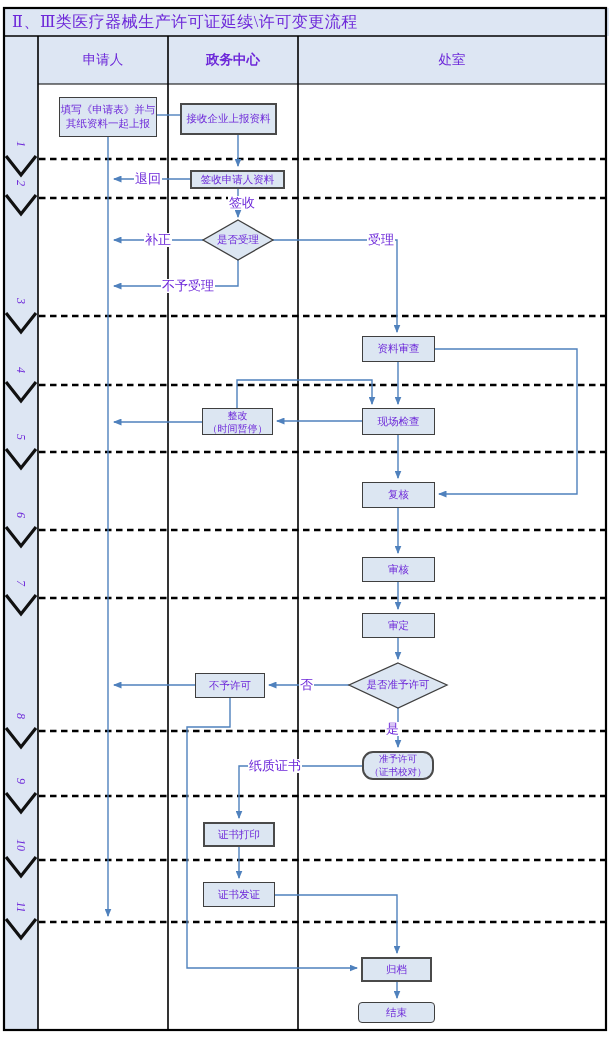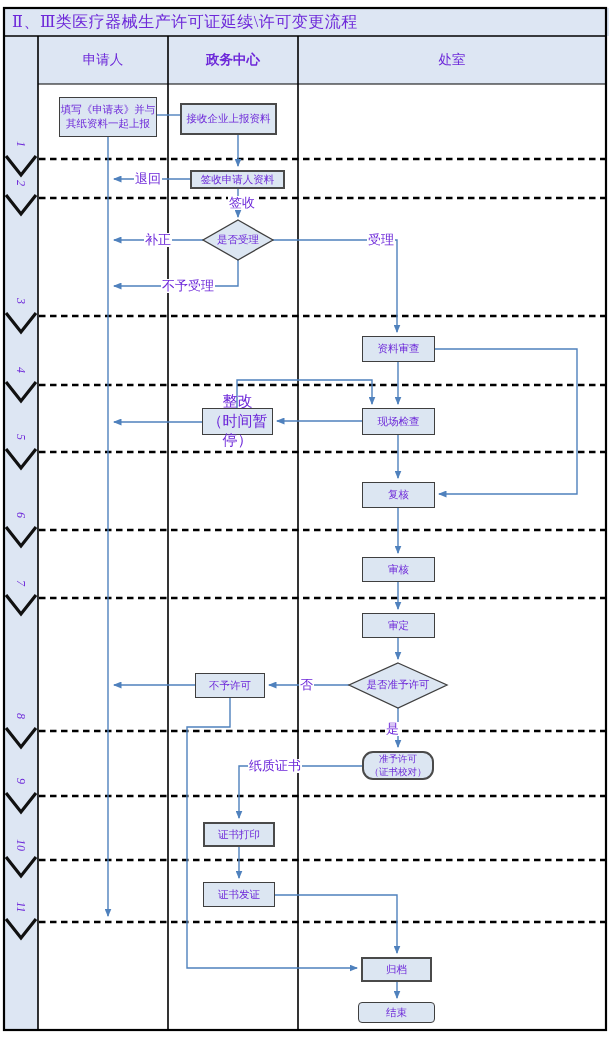--- a/index.html
+++ b/index.html
@@ -114,21 +114,21 @@
     </g>
 
     <polygon points="238,220 273,240 238,260 203,240" fill="#dce6f2" stroke="#3f3f3f" stroke-width="1.3"></polygon>
     <polygon points="398,663 447,685 398,708 349,685" fill="#dce6f2" stroke="#3f3f3f" stroke-width="1.3"></polygon>
   </svg>
 
   <div class="node" style="left:59px;top:97px;width:98px;height:40px;">填写《申请表》并与其纸资料一起上报</div>
   <div class="node thick" style="left:173px;top:103px;width:97px;height:32px;margin-left:7px;">接收企业上报资料</div>
   <div class="node thick" style="left:190px;top:170px;width:95px;height:19px;">签收申请人资料</div>
   <div class="node" style="left:362px;top:336px;width:73px;height:26px;">资料审查</div>
-  <div class="node" style="left:202px;top:408px;width:71px;height:27px;font-size:15px;">整改
+  <div class="node" style="left:202px;top:408px;width:71px;height:27px;font-size:10px;">整改
 （时间暂停）</div>
   <div class="node" style="left:362px;top:408px;width:73px;height:27px;">现场检查</div>
   <div class="node" style="left:362px;top:482px;width:73px;height:26px;">复核</div>
   <div class="node" style="left:362px;top:557px;width:73px;height:25px;">审核</div>
   <div class="node" style="left:362px;top:613px;width:73px;height:25px;">审定</div>
   <div class="node" style="left:195px;top:673px;width:70px;height:25px;">不予许可</div>
   <div class="node thick" style="left:362px;top:751px;width:72px;height:29px;font-size:9.5px;border-radius:11px;">准予许可
 （证书校对）</div>
   <div class="node thick" style="left:203px;top:822px;width:72px;height:25px;">证书打印</div>
   <div class="node" style="left:203px;top:882px;width:72px;height:25px;">证书发证</div>

